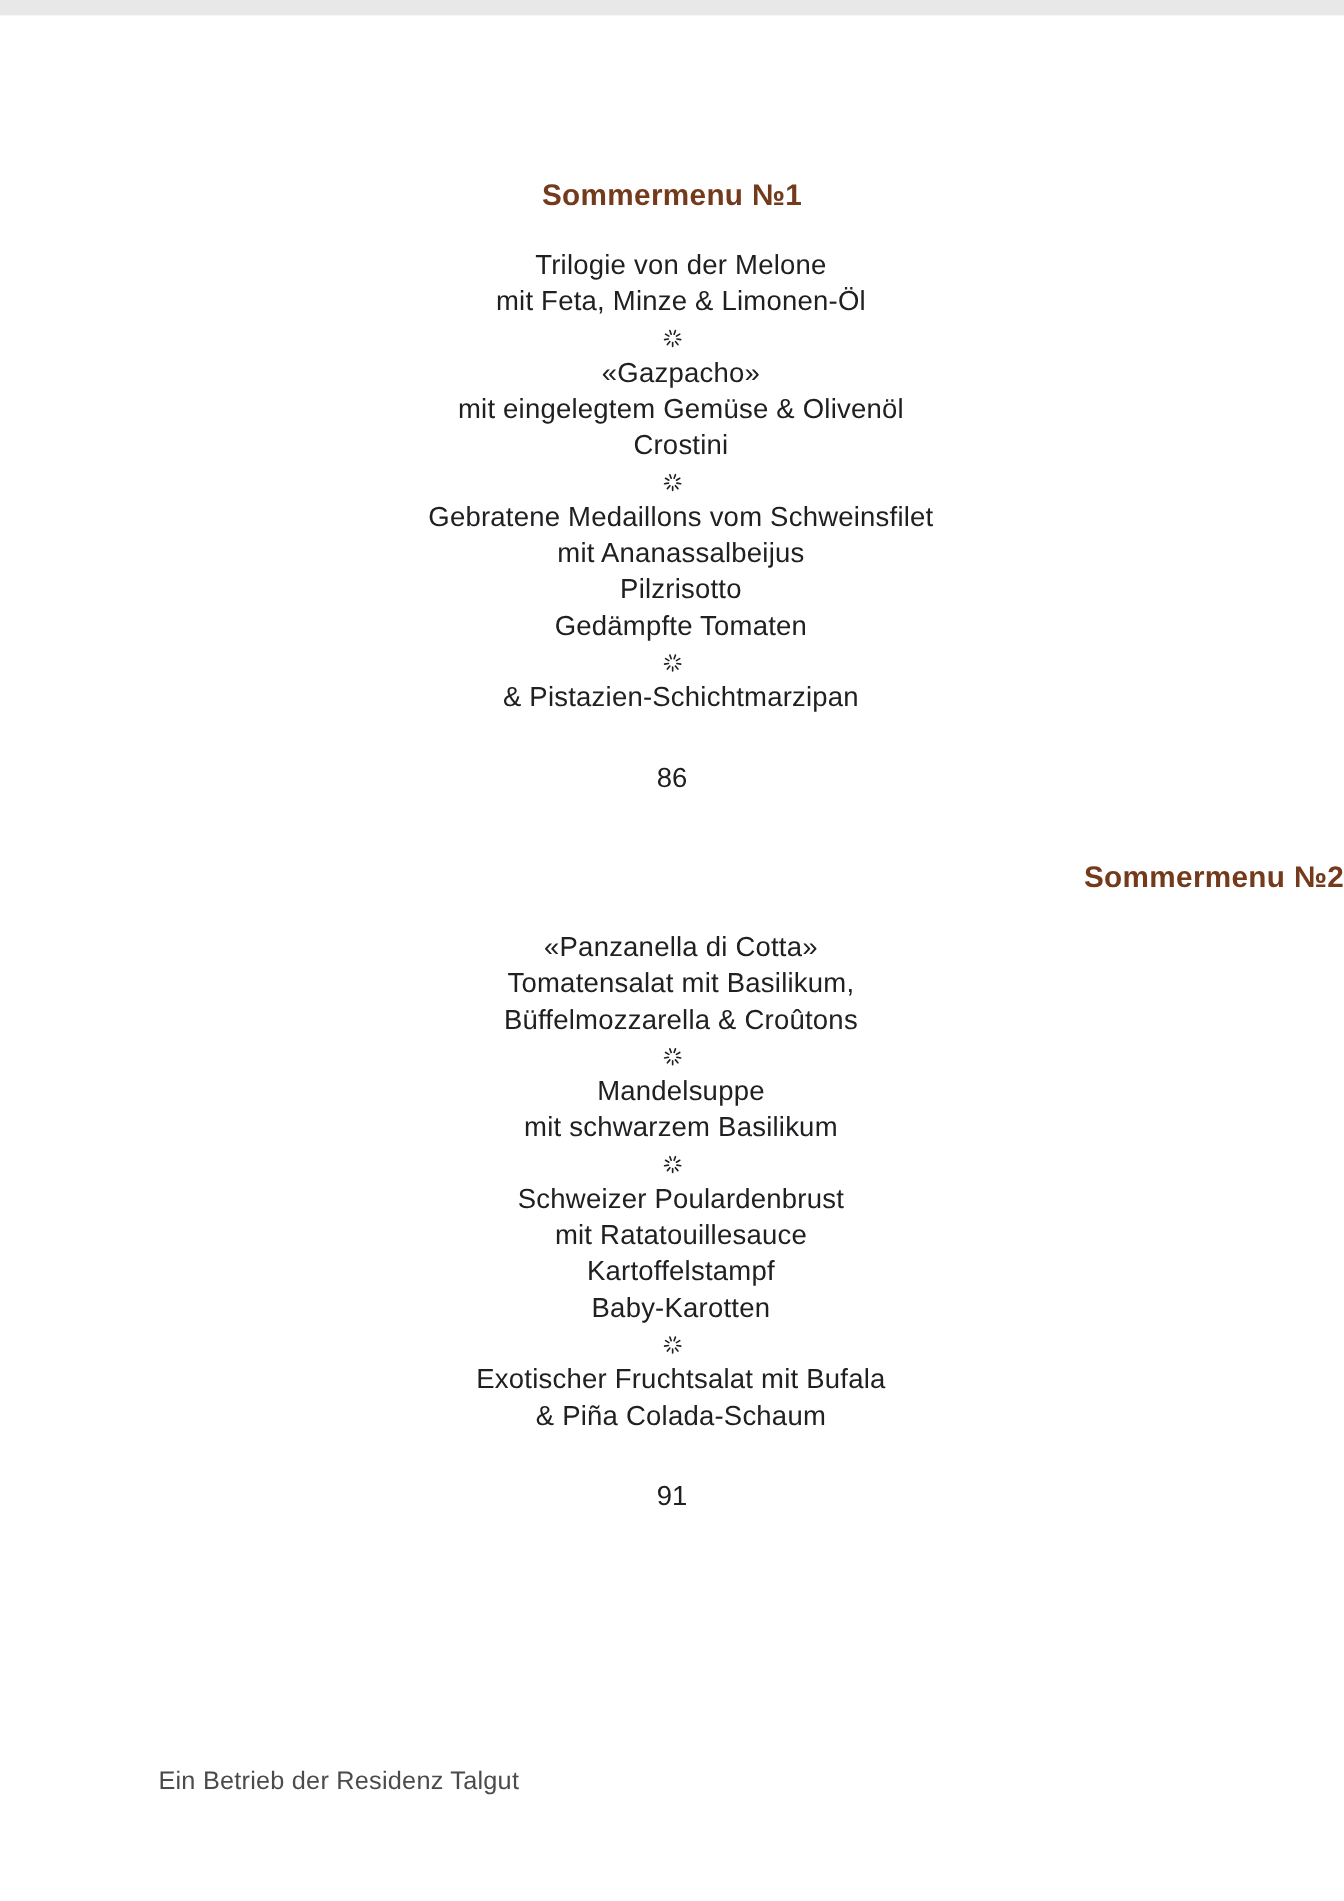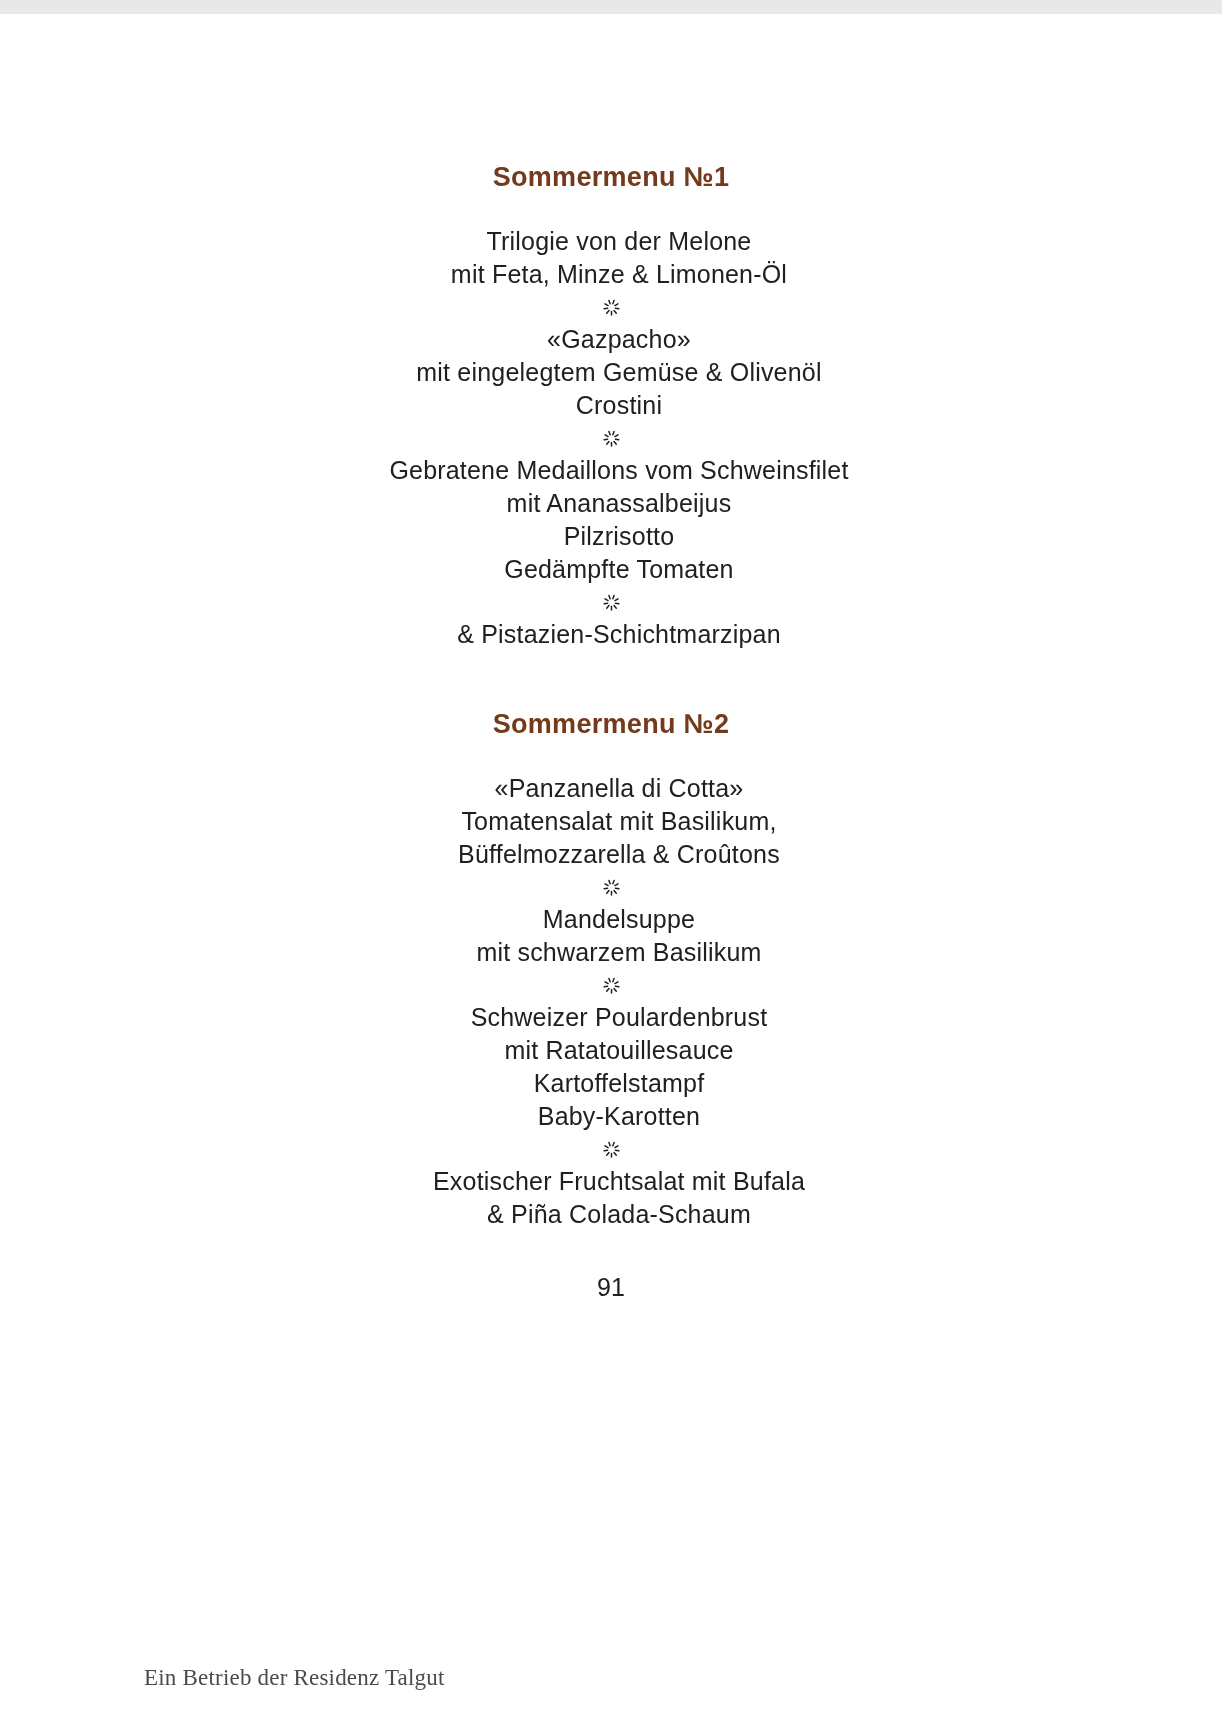--- a/index.html
+++ b/index.html
@@ -19,20 +19,21 @@
   .menu-title {
     margin: 0 0 32px 0;
     font-size: 27px;
     line-height: 31px;
     font-weight: 700;
     letter-spacing: 0.3px;
     color: var(--title-color, #733a1c);
   }
   .menu-section + .menu-section .menu-title {
     margin-top: 58px;
+    text-align: right;
   }
   .course p {
     margin: 0;
     font-size: 25px;
     line-height: 33px;
     letter-spacing: 0.2px;
     color: var(--body-color, #202023);
     padding-left: 16px;
   }
   .divider-row {
@@ -45,26 +46,25 @@
   .divider-row svg { display: block; }
   .menu-price {
     margin-top: 40px;
     font-size: 25px;
     line-height: 33px;
     color: var(--body-color, #202023);
   }
   .footer {
     position: absolute;
     left: 144px;
-    top: 1650px;
+    top: 1590px;
     font-size: 23px;
     line-height: 28px;
     letter-spacing: 0.2px;
     color: var(--footer-color, #4b4b4b);
-    font-family: Liberation Serif, serif;
   }
 </style>
 </head>
 <body>
 
 <div class="page" style="--title-color: #733a1c; --body-color: #202023; --divider-color: #1f1f22; --footer-color: #4b4b4b; --page-bg: #ffffff;">
   <main class="menu-doc" id="menu-root">
       <section class="menu-section">
         <h2 class="menu-title">Sommermenu №1</h2>
         <div class="course">
@@ -123,20 +123,21 @@
               <line x1="8.10" y1="9.75" x2="4.64" y2="7.75"></line>
               <line x1="10.46" y1="7.77" x2="9.09" y2="4.01"></line>
               <line x1="13.54" y1="7.77" x2="14.91" y2="4.01"></line>
               <line x1="15.90" y1="9.75" x2="19.36" y2="7.75"></line>
             </svg>
           </span>
         </div>
         <div class="course">
           <p>&amp; Pistazien-Schichtmarzipan</p>
         </div>
+        <div class="menu-price">86</div>
       </section>
       <section class="menu-section">
         <h2 class="menu-title">Sommermenu №2</h2>
         <div class="course">
           <p>«Panzanella di Cotta»</p>
           <p>Tomatensalat mit Basilikum,</p>
           <p>Büffelmozzarella &amp; Croûtons</p>
         </div>
         <div class="divider-row">
           <span>

